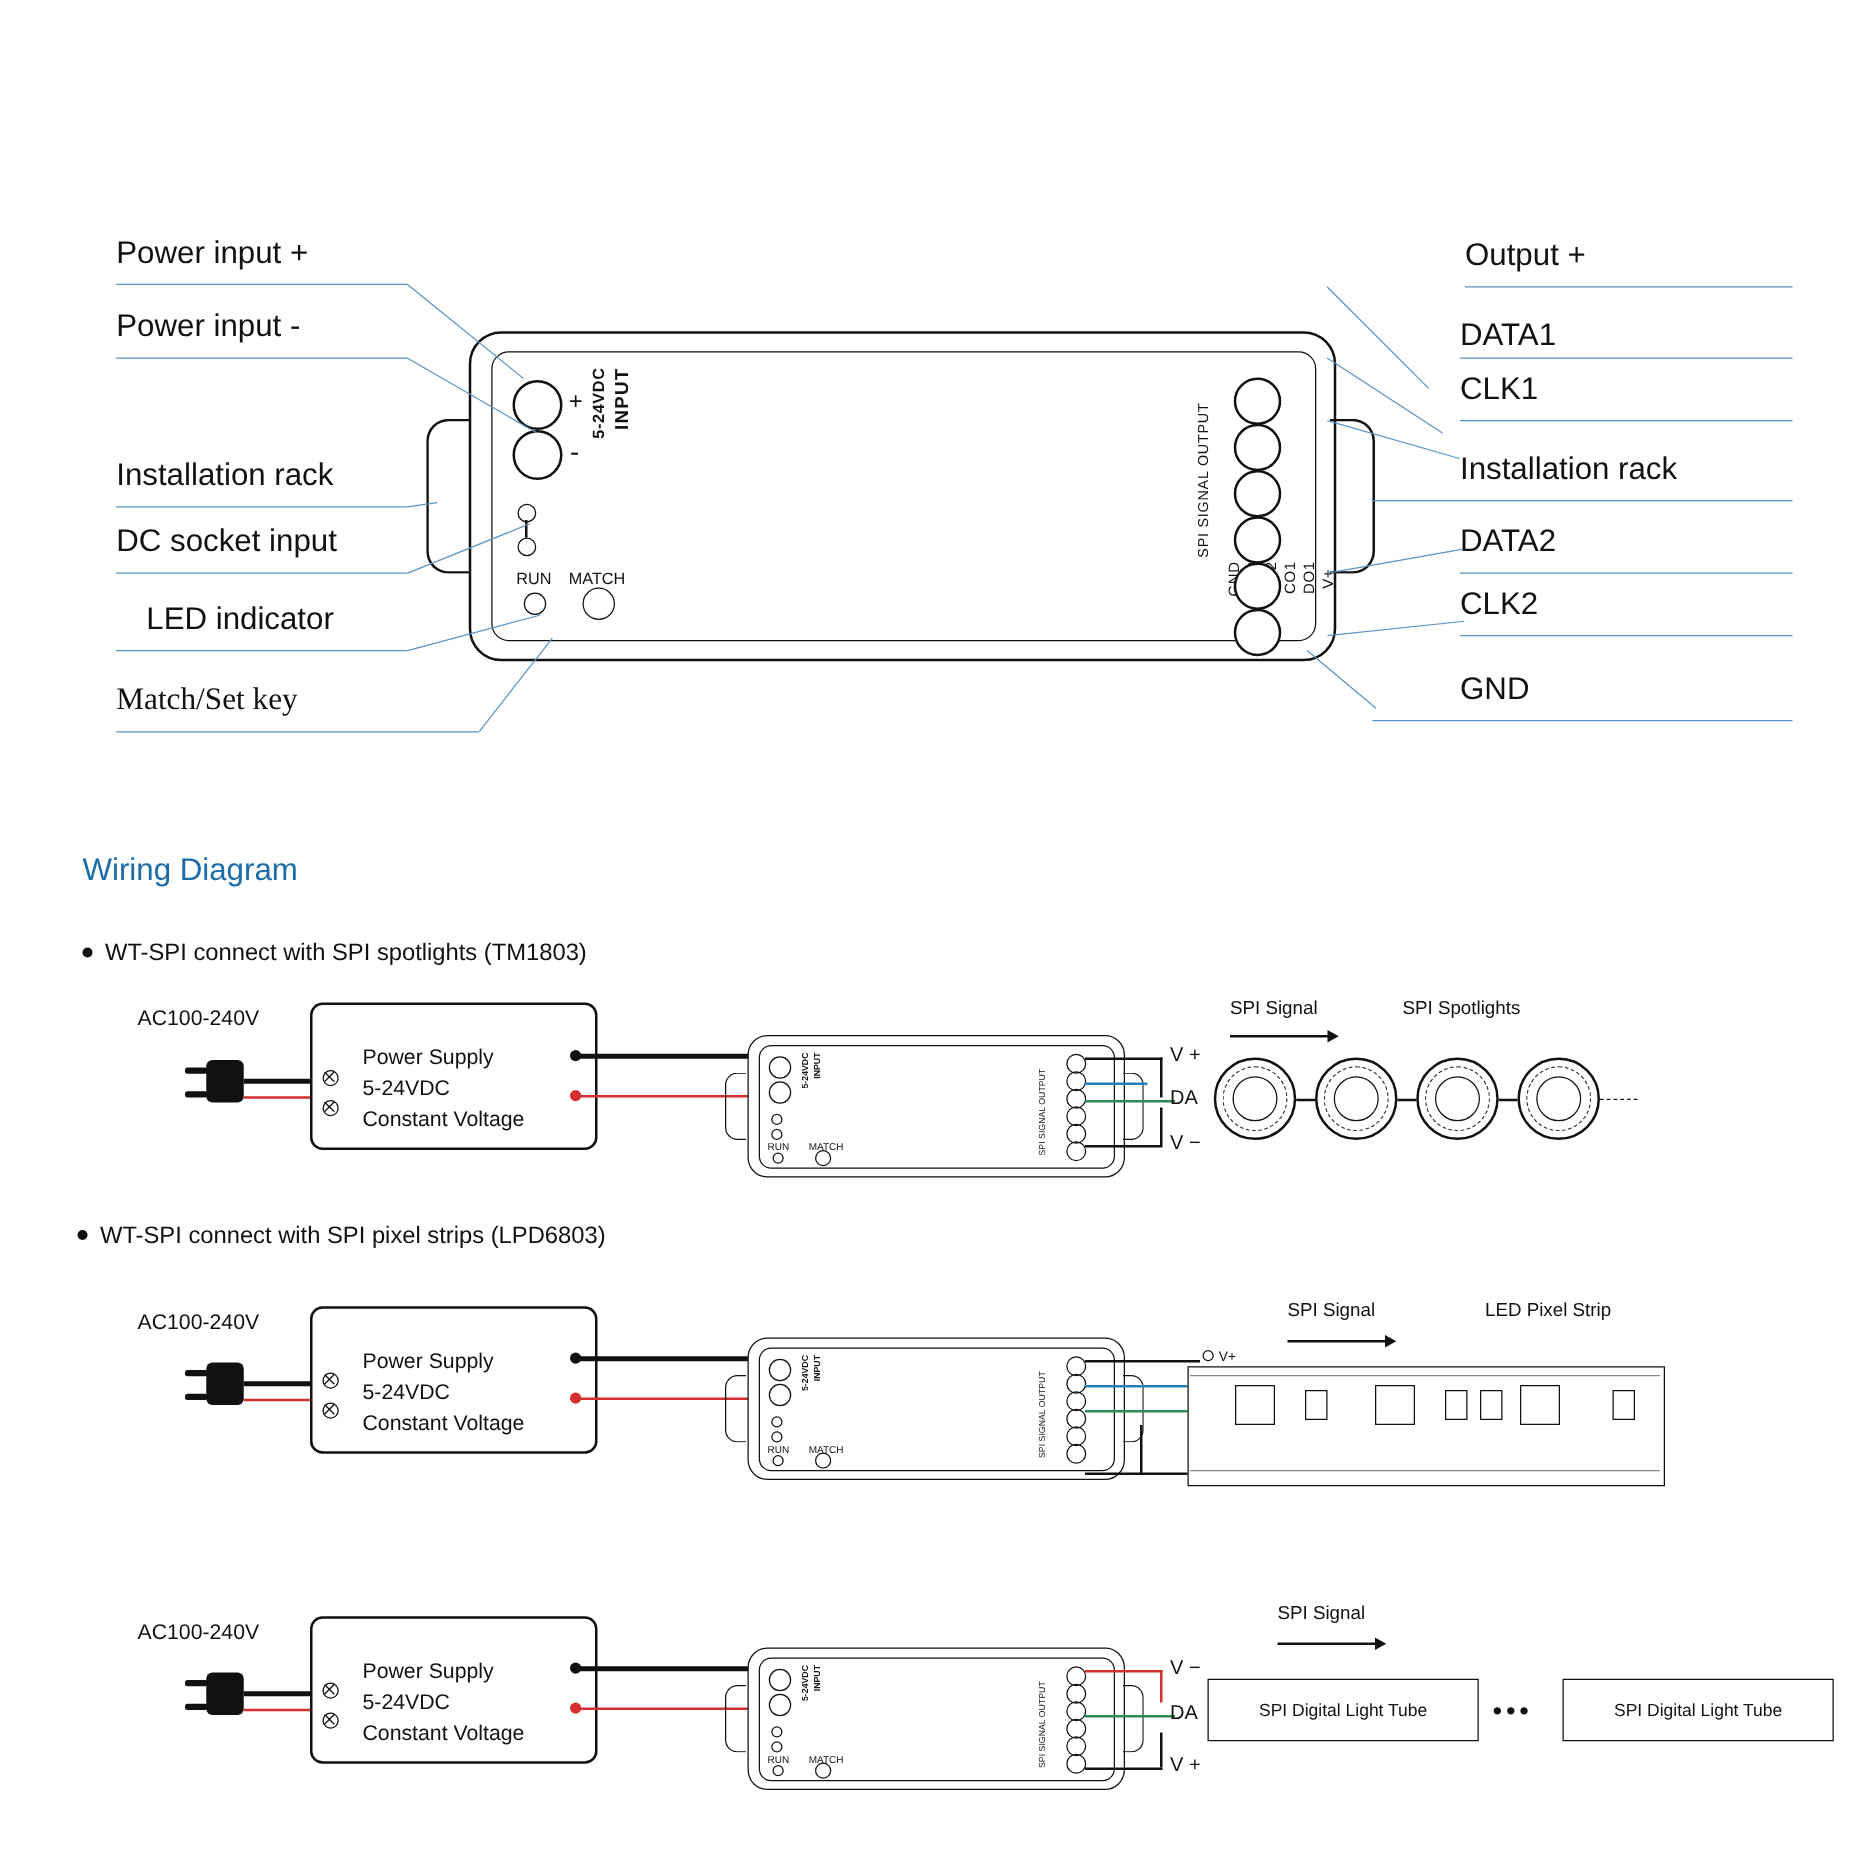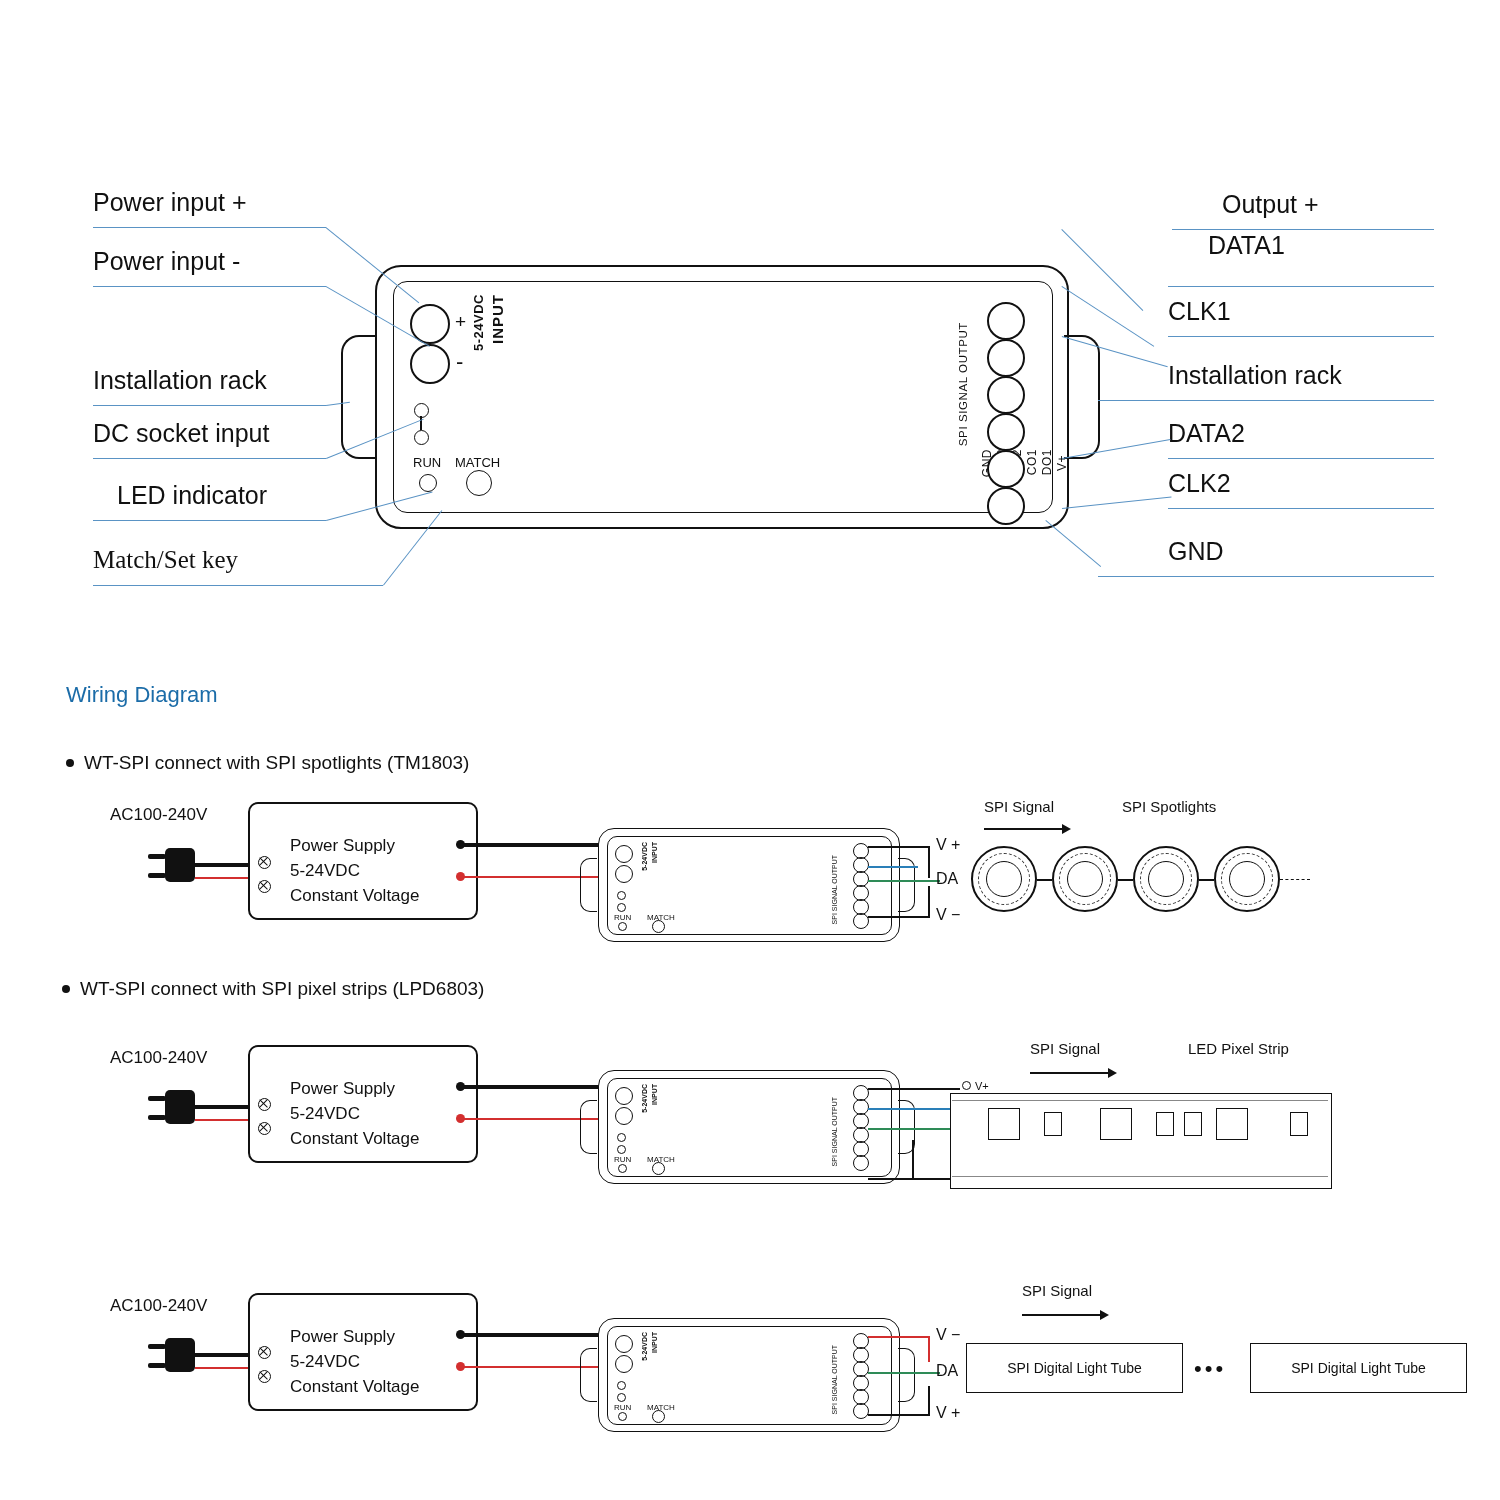--- a/index.html
+++ b/index.html
@@ -26,21 +26,21 @@
     top: 66px;
     font-size: 40px;
     color: #1b6ca8;
     letter-spacing: 0.2px;
     font-weight: 400;
   }
   .section-title {
     position: absolute;
     left: 66px;
     top: 682px;
-    font-size: 22px;
+    font-size: 25px;
     color: #1b6ca8;
     font-weight: 400;
   }
   .bullet-line {
     position: absolute;
     font-size: 19px;
     color: #111;
     white-space: nowrap;
   }
   .bullet-dot {
@@ -381,25 +381,25 @@
     <div class="leader-diag" style="left:326px;top:458px;width:105px;transform:rotate(-22deg);"></div>
 
     <div class="callout" style="left:93px;top:481px;margin-left:24px;">LED indicator</div>
     <div class="leader" style="left:93px;top:520px;width:233px;"></div>
     <div class="leader-diag" style="left:326px;top:520px;width:110px;transform:rotate(-15deg);"></div>
 
     <div class="callout" style="left:93px;top:546px;font-family:Liberation Serif, serif;">Match/Set key</div>
     <div class="leader" style="left:93px;top:585px;width:290px;"></div>
     <div class="leader-diag" style="left:383px;top:585px;width:95px;transform:rotate(-52deg);"></div>
 
-    <div class="callout" style="left:1222px;top:190px;">Output +</div>
+    <div class="callout" style="left:1172px;top:190px;">Output +</div>
     <div class="leader" style="left:1172px;top:229px;width:262px;"></div>
     <div class="leader-diag" style="left:1062px;top:229px;width:115px;transform:rotate(45deg);"></div>
 
-    <div class="callout" style="left:1168px;top:231px;margin-left:40px;">DATA1</div>
+    <div class="callout" style="left:1168px;top:254px;">DATA1</div>
     <div class="leader" style="left:1168px;top:286px;width:266px;"></div>
     <div class="leader-diag" style="left:1062px;top:286px;width:110px;transform:rotate(33deg);"></div>
 
     <div class="callout" style="left:1168px;top:297px;">CLK1</div>
     <div class="leader" style="left:1168px;top:336px;width:266px;"></div>
     <div class="leader-diag" style="left:1062px;top:336px;width:110px;transform:rotate(16deg);"></div>
 
     <div class="callout" style="left:1168px;top:361px;">Installation rack</div>
     <div class="leader" style="left:1098px;top:400px;width:336px;"></div>
 

